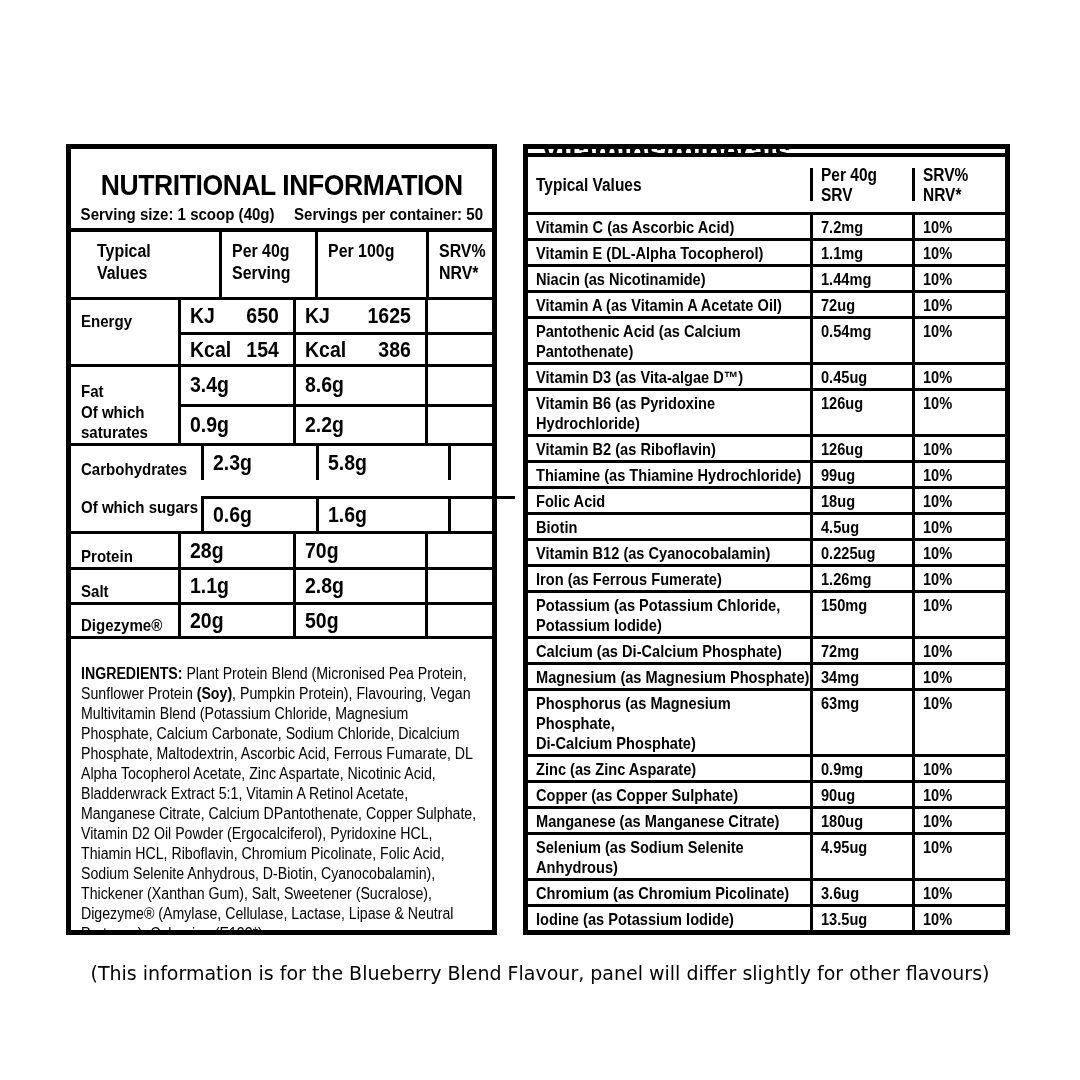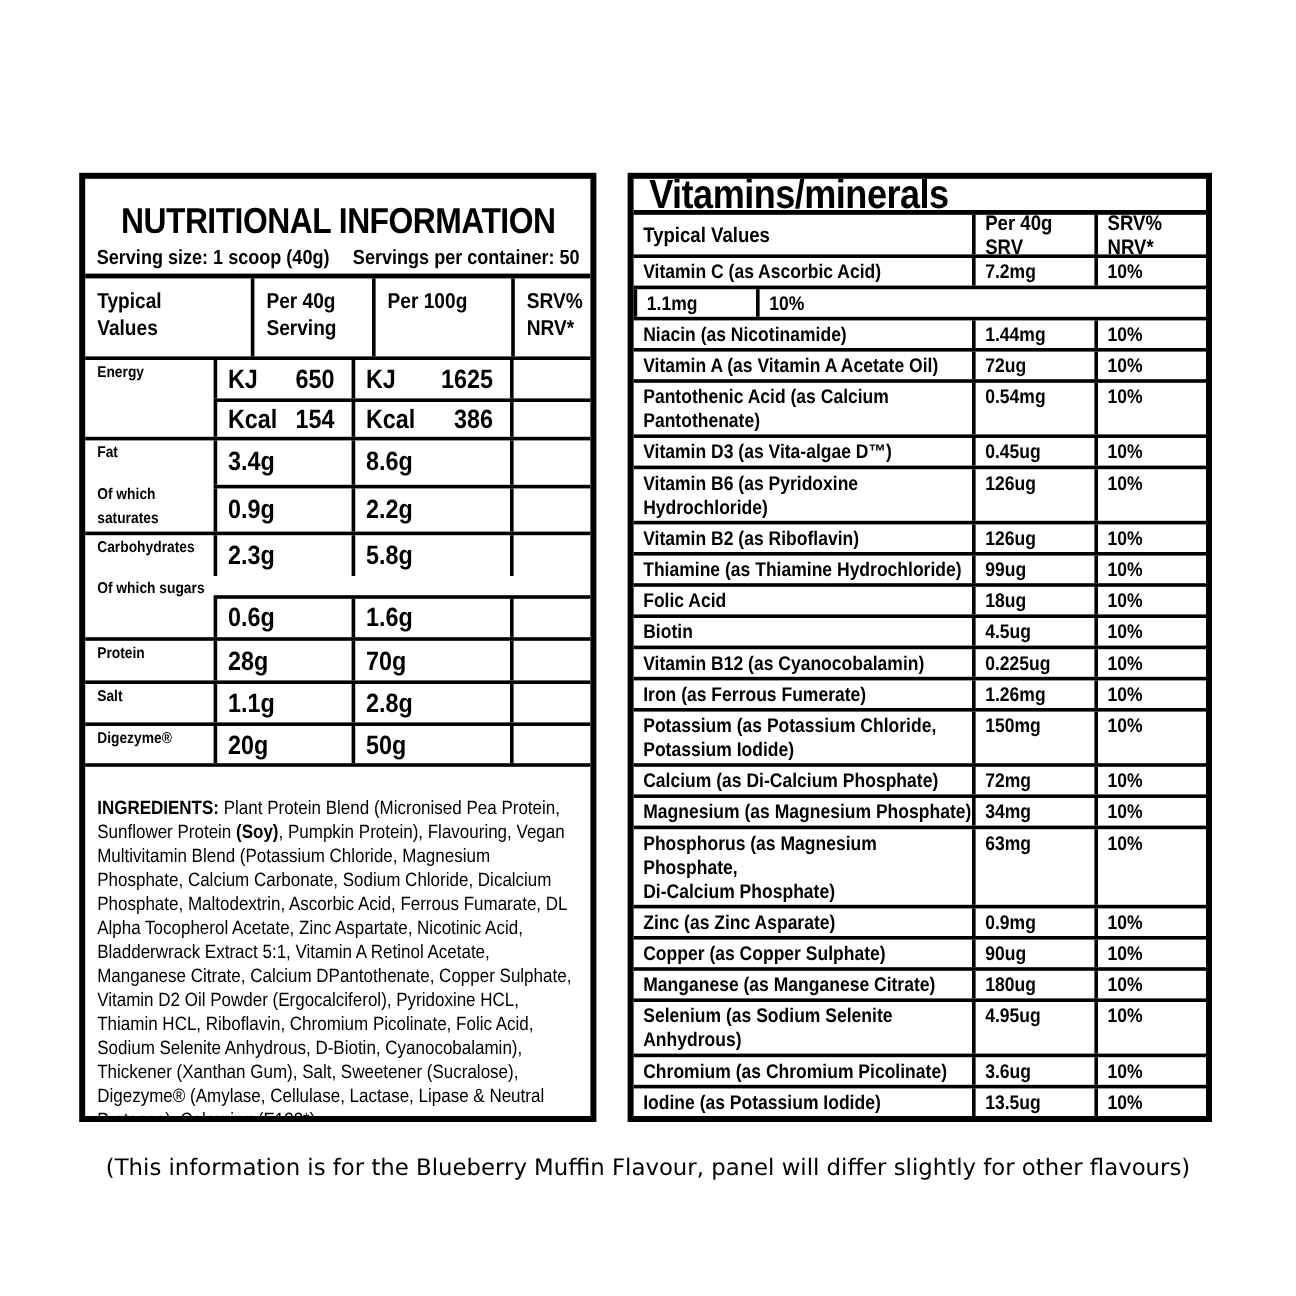--- a/index.html
+++ b/index.html
@@ -10,35 +10,35 @@
   }
   
   .cond { display:block; flex:none; width:113%; transform:scaleX(.885);
           transform-origin:0 50%; white-space:pre-line; }
   .cond-c { display:block; width:113%; margin-left:-6.5%; transform:scaleX(.885);
             transform-origin:50% 50%; white-space:pre-line; }
 
   .panel { position:absolute; top:144px; height:791px; border:5px solid #000;
            background:#fff; display:flex; flex-direction:column; }
   .panel.left  { left:66px;  width:431px; }
-  .panel.right { left:523px; width:487px; }
+  .panel.right { left:523px; width:487px;gap:11px; }
 
   
   .ntitle-wrap { border-bottom:4px solid #000; padding:18px 8px 3px; text-align:center; }
   .ntitle { font-size:30px; line-height:36px; font-weight:bold; letter-spacing:-.5px; }
   .serving { display:flex; justify-content:center; gap:22px; font-size:17px;
              font-weight:bold; line-height:20px; margin-top:2px; }
   .lheader { display:flex; height:65px; }
   .lheader .hcell { display:flex; align-items:flex-start; padding:8px 0 0 10px;
                     font-size:18px; line-height:22px; font-weight:bold; }
-  .c1 { width:158px; } .c2 { width:115px; } .c3 { width:132px; } .c4 { width:67px; }
+  .c1 { width:158px;margin-left:16px; } .c2 { width:115px; } .c3 { width:132px; } .c4 { width:67px; }
   .bl { border-left:3px solid #000; }
   .lgroup { display:flex; border-top:3px solid #000; }
   .lgroup .labcol { width:131px; display:flex; flex-direction:column; }
-  .lab { display:flex; align-items:flex-start; padding-left:10px; font-size:13px;
+  .lab { display:flex; align-items:flex-end; padding-left:10px; font-size:17px;
          line-height:20px; font-weight:bold; }
   .rpart { flex:1; display:flex; flex-direction:column; }
   .srow { display:flex; flex:1; }
   .srow + .srow { border-top:3px solid #000; }
   .vcellL { display:flex; align-items:center; padding-left:9px; font-size:22px;
             line-height:20px; font-weight:bold; }
   .flexsb { display:flex; justify-content:space-between; padding-right:16px; }
   .ingredients { flex:1; border-top:3px solid #000; padding:5px 10px 0; overflow:hidden; }
   .ing-inner { font-size:16px; line-height:20px; font-weight:normal; }
   .ing-inner p { margin:0; }
@@ -280,20 +280,23 @@
             <span class="cond">Vitamin C (as Ascorbic Acid)</span>
           </div>
           <div class="cell vc2 bl">
             <span class="cond">7.2mg</span>
           </div>
           <div class="cell vc3 bl">
             <span class="cond">10%</span>
           </div>
         </div>
         <div class="vrow">
+          <div class="cell vc1">
+            <span class="cond">Vitamin E (DL-Alpha Tocopherol)</span>
+          </div>
           <div class="cell vc2 bl">
             <span class="cond">1.1mg</span>
           </div>
           <div class="cell vc3 bl">
             <span class="cond">10%</span>
           </div>
         </div>
         <div class="vrow">
           <div class="cell vc1">
             <span class="cond">Niacin (as Nicotinamide)</span>
@@ -525,14 +528,14 @@
           <div class="cell vc2 bl">
             <span class="cond">13.5ug</span>
           </div>
           <div class="cell vc3 bl">
             <span class="cond">10%</span>
           </div>
         </div>
       </div>
   </section>
 
-  <p class="caption">(This information is for the Blueberry Muffin Flavour, panel will differ slightly for other flavours)</p>
+  <p class="caption">(This information is for the Blueberry Blend Flavour, panel will differ slightly for other flavours)</p>
 </div>
 
 </body></html>

